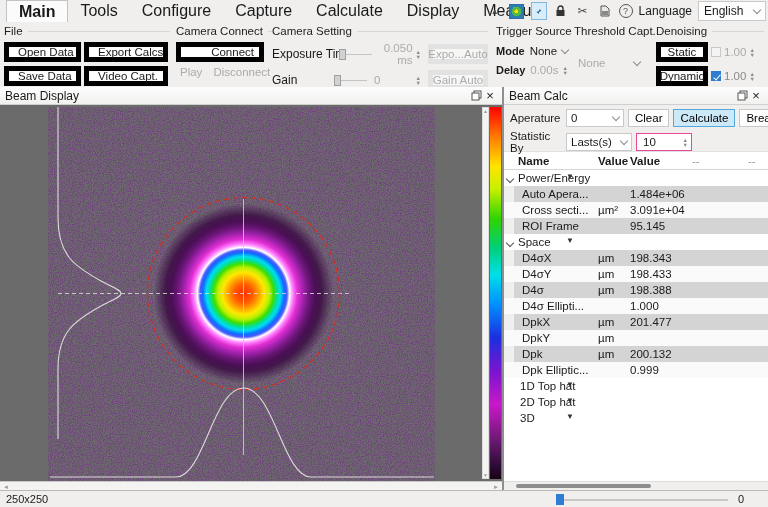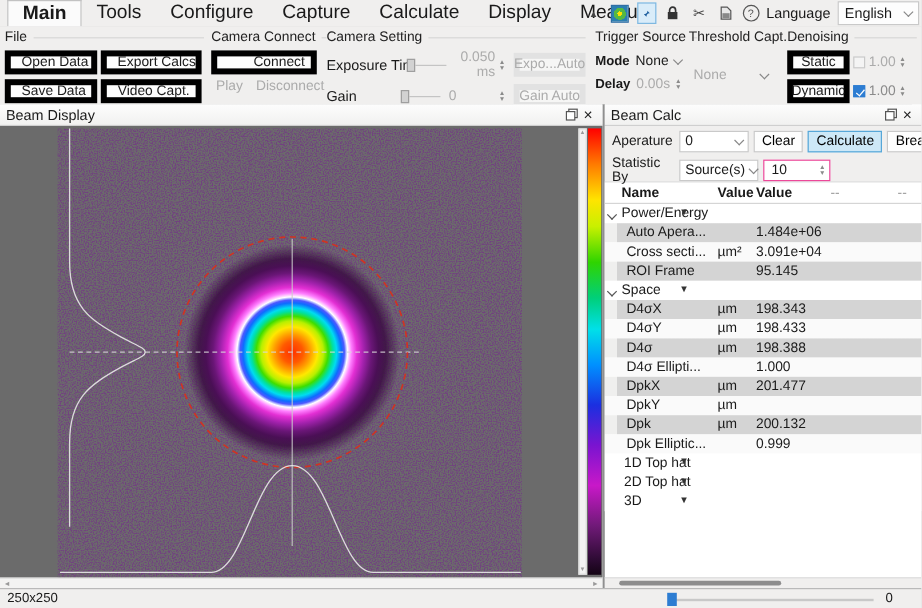--- a/index.html
+++ b/index.html
@@ -358,21 +358,21 @@
           <button class="btn primary">
               <span>Calculate</span>
             </button>
           <button class="btn">
               <span>Breakpoint</span>
             </button>
         </div>
         <div class="bcrow" style="top:25px;">
           <span style="width:52px;">Statistic By</span>
           <span class="sel" style="width:66px;">
-            <span>Source(s)</span>
+            <span>Lasts(s)</span>
               <span class="chev"></span>
           </span>
           <span class="numbox" style="width:56px;">
             <span>10</span>
             <span class="spin">
                 <span>▲</span>
                 <span>▼</span>
               </span>
           </span>
         </div>

